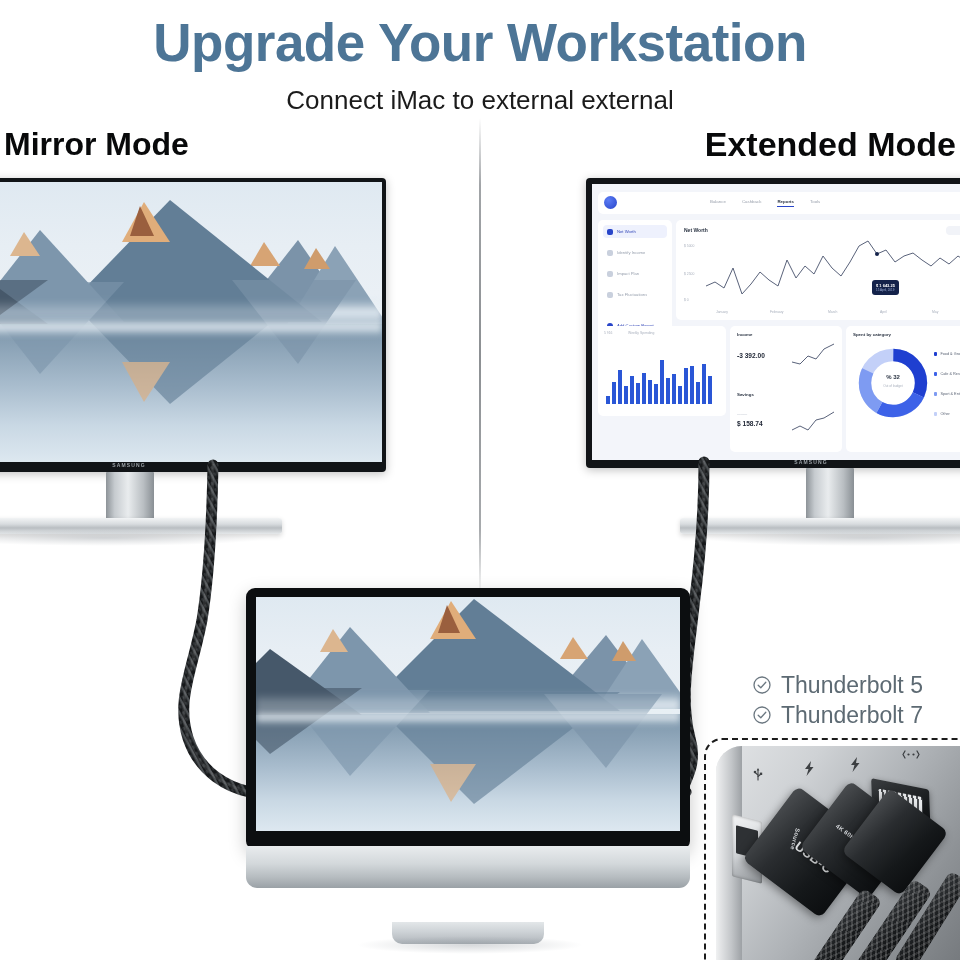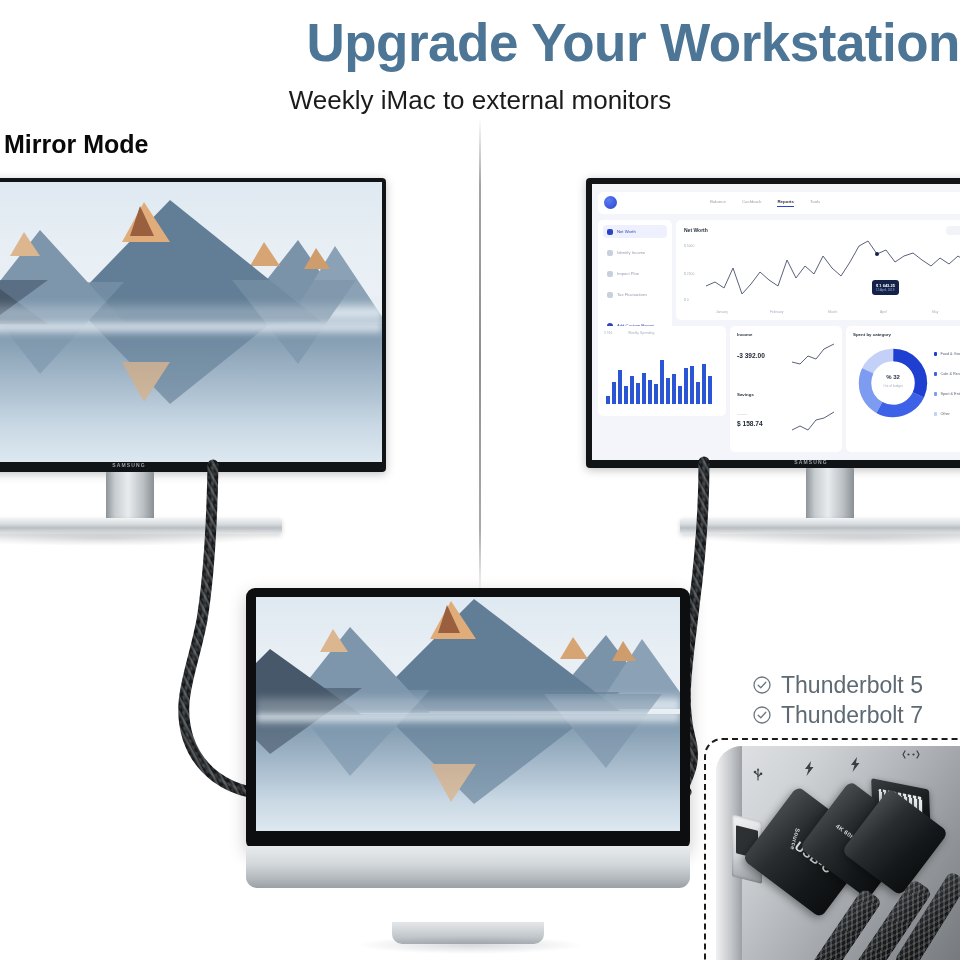--- a/index.html
+++ b/index.html
@@ -5,31 +5,31 @@
   html,body{margin:0;padding:0;}
   body{
     width:960px;height:960px;overflow:hidden;position:relative;
     background:#ffffff;
     font-family:"Liberation Sans", sans-serif;
   }
   .stage{position:absolute;inset:0;width:960px;height:960px;overflow:hidden;}
 
   
   .title{
-    position:absolute;left:0;top:12px;width:960px;text-align:right;
+    position:absolute;left:0;top:12px;width:960px;text-align:center;
     font-size:53px;line-height:62px;font-weight:bold;
     color:#4d7596;letter-spacing:-0.5px;
   }
   .subtitle{
     position:absolute;left:0;top:84px;width:960px;text-align:center;
     font-size:26px;line-height:32px;color:#1b1b1b;font-weight:400;
   }
   .mode-left{
     position:absolute;left:4px;top:122px;
-    font-size:25px;line-height:44px;font-weight:bold;color:#08090a;
+    font-size:32px;line-height:44px;font-weight:bold;color:#08090a;
   }
   .mode-right{
     position:absolute;right:4px;top:122px;
     font-size:34px;line-height:44px;font-weight:bold;color:#08090a;
   }
 
   
   .divider{
     position:absolute;left:479px;top:118px;width:2px;height:478px;
     background:linear-gradient(to bottom,
@@ -193,22 +193,23 @@
   .leg-row .nm{font-size:3.8px;color:#5c6576;white-space:nowrap;flex:1;}
   .donut-c{position:absolute;font-size:6px;color:#2b3443;font-weight:bold;text-align:center;width:100%;}
   .donut-s{position:absolute;font-size:3.2px;color:#a9b0bd;text-align:center;width:100%;}
 </style>
 </head>
 <body>
 
 <div class="stage">
 
   <div class="title">Upgrade Your Workstation</div>
-  <div class="subtitle">Weekly iMac to external monitors</div>
+  <div class="subtitle">Connect iMac to external external</div>
   <div class="mode-left">Mirror Mode</div>
+  <div class="mode-right">Extended Mode</div>
   <div class="divider"></div>
 
   <div class="mon-bezel" style="left:-72px;top:178px;width:458px;height:294px;"></div>
   <div class="mon-screen" style="left:-68px;top:182px;width:450px;height:280px;">
     <div class="wall">
       <div class="sky"></div>
       <div class="water"></div>
 
       <div class="pk" style="left:300px;top:58px;border-width:0 58px 84px 66px;border-bottom-color:#7b93a9;"></div>
       <div class="pk" style="left:355px;top:64px;border-width:0 52px 78px 48px;border-bottom-color:#8ba2b6;"></div>

